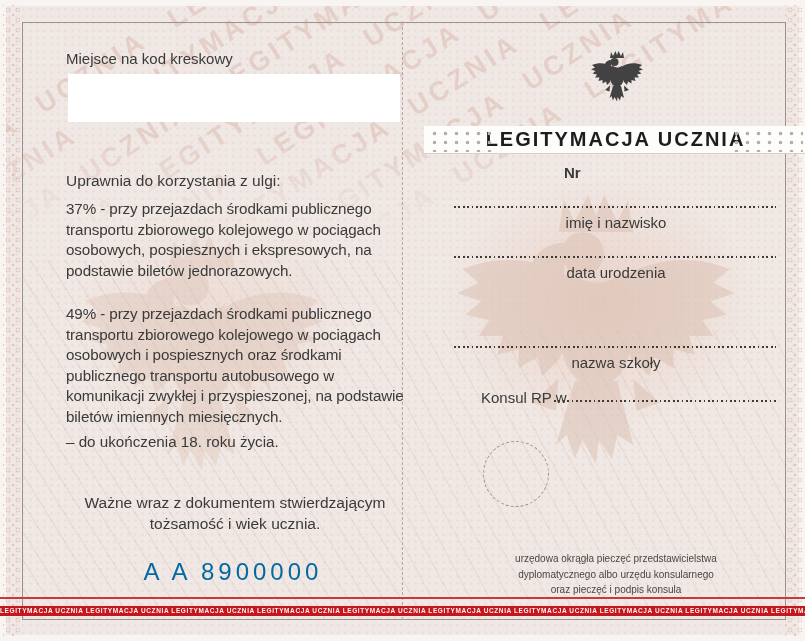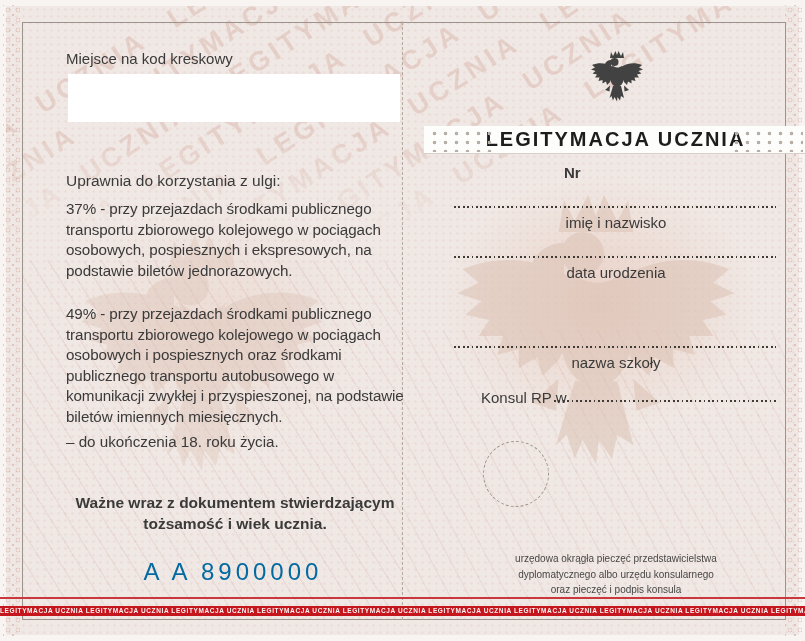--- a/index.html
+++ b/index.html
@@ -75,21 +75,21 @@
   .eagle-wm-right svg, .eagle-wm-left svg { width:100%; height:100%; }
   
   .content { position:absolute; inset:0; z-index:5;margin-left:21px; }
   .barcode-label { position:absolute; left:45px; top:50px; font-size:15px; }
   .barcode-box { position:absolute; left:47px; top:74px; width:332px; height:48px; background:#fff; }
   .benefits-heading { position:absolute; left:45px; top:172px; width:337px; font-size:15.5px; font-weight:normal; }
   .para { position:absolute; left:45px; width:339px; font-size:15.2px; line-height:20.5px; letter-spacing:-0.1px; }
   .para-37 { top:199px; }
   .para-49 { top:304px; }
   .age-limit { position:absolute; left:45px; top:433px; width:339px; font-size:15.2px; }
-  .validity-note { position:absolute; left:40px; top:492px; width:348px; font-size:15.5px; font-weight:bold; line-height:21px; text-align:center; }
+  .validity-note { position:absolute; left:40px; top:492px; width:348px; font-size:15.5px; font-weight:normal; line-height:21px; text-align:center; }
   .serial-number { position:absolute; left:22px; top:558px; width:380px; text-align:center; font-size:24px; letter-spacing:4px; color:#0369a1; }
   
   .eagle-small { position:absolute; left:566px; top:44px; width:60px; height:76px; }
   .eagle-small svg { width:100%; height:100%; }
   .banner {
     position:absolute; left:403px; top:126px; width:383px; height:28px;
     background:#fdfdfc; border-bottom:1px solid #d8cfc8; display:flex; align-items:center; justify-content:center;
   }
   .banner-title { font-size:20px; font-weight:bold; letter-spacing:2px; color:#1d1d1d; white-space:nowrap; }
   .banner-dots {

